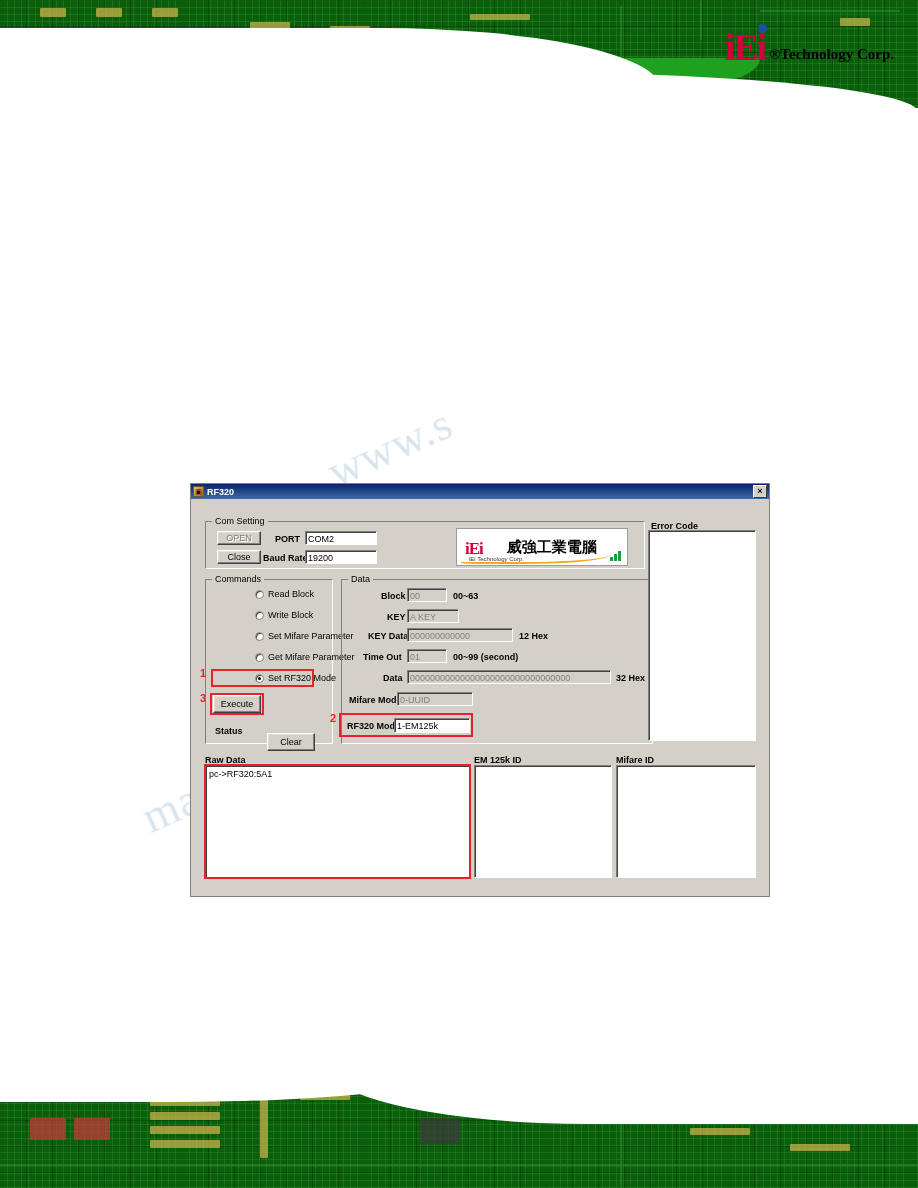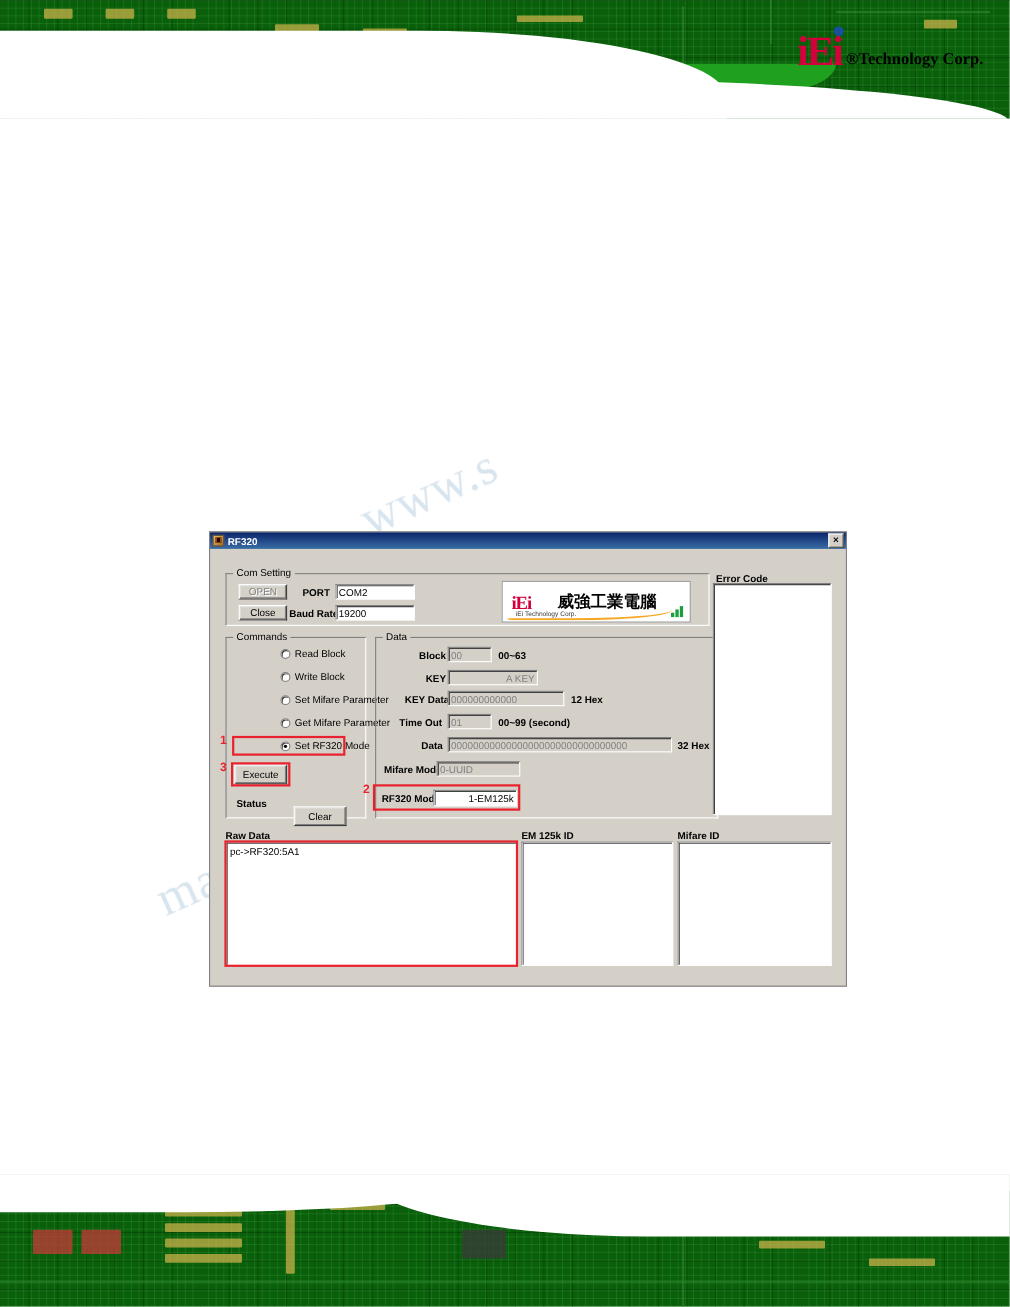--- a/index.html
+++ b/index.html
@@ -281,39 +281,39 @@
 
     <div class="gbox" style="left:150px;top:80px;width:312px;height:165px;">
       <span class="cap">Data</span>
     </div>
 
     <div class="lbl" style="left:190px;top:92px;">Block</div>
     <div class="field dis" style="position:absolute;left:216px;top:89px;width:40px;height:14px;line-height:12px;">00</div>
     <div class="lbl" style="left:262px;top:92px;">00~63</div>
 
     <div class="lbl" style="left:196px;top:113px;">KEY</div>
-    <div class="field combo dis" style="position:absolute;left:216px;top:110px;width:82px;height:14px;line-height:12px;text-align:right;">A KEY</div>
+    <div class="field combo dis" style="position:absolute;left:216px;top:110px;width:52px;height:14px;line-height:12px;">A KEY</div>
 
     <div class="lbl" style="left:177px;top:132px;">KEY Data</div>
     <div class="field dis" style="position:absolute;left:216px;top:129px;width:106px;height:14px;line-height:12px;">000000000000</div>
     <div class="lbl" style="left:328px;top:132px;">12 Hex</div>
 
     <div class="lbl" style="left:172px;top:153px;">Time Out</div>
     <div class="field dis" style="position:absolute;left:216px;top:150px;width:40px;height:14px;line-height:12px;">01</div>
     <div class="lbl" style="left:262px;top:153px;">00~99 (second)</div>
 
     <div class="lbl" style="left:192px;top:174px;">Data</div>
     <div class="field dis" style="position:absolute;left:216px;top:171px;width:204px;height:14px;line-height:12px;">00000000000000000000000000000000</div>
     <div class="lbl" style="left:425px;top:174px;">32 Hex</div>
 
     <div class="lbl" style="left:158px;top:196px;">Mifare Mode</div>
     <div class="field combo dis" style="position:absolute;left:206px;top:193px;width:76px;height:14px;line-height:12px;">0-UUID</div>
 
     <div class="lbl" style="left:156px;top:222px;">RF320 Mode</div>
-    <div class="field combo" style="position:absolute;left:203px;top:219px;width:76px;height:15px;line-height:13px;text-align:right;">1-EM125k</div>
+    <div class="field combo" style="position:absolute;left:203px;top:219px;width:76px;height:15px;line-height:13px;">1-EM125k</div>
 
     <div class="lbl" style="left:460px;top:22px;">Error Code</div>
     <div class="white-area" style="position:absolute;left:457px;top:31px;width:108px;height:211px;"></div>
 
     <div class="lbl" style="left:14px;top:256px;">Raw Data</div>
     <div class="white-area" style="position:absolute;left:14px;top:266px;width:265px;height:113px;">pc-&gt;RF320:5A1</div>
 
     <div class="lbl" style="left:283px;top:256px;">EM 125k ID</div>
     <div class="white-area" style="position:absolute;left:283px;top:266px;width:138px;height:113px;"></div>
 

